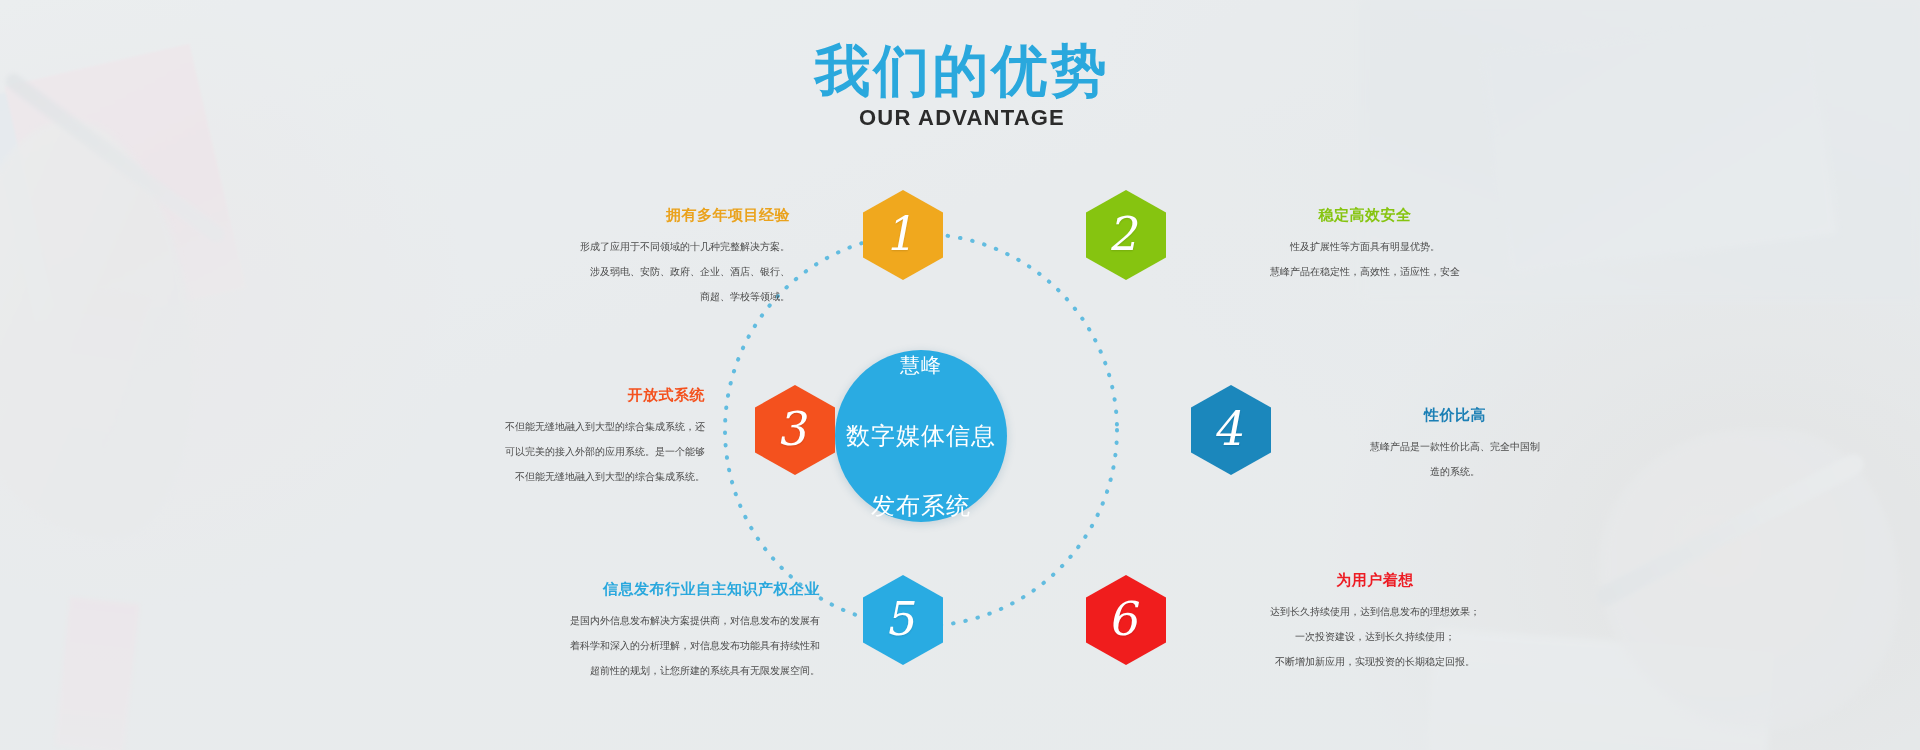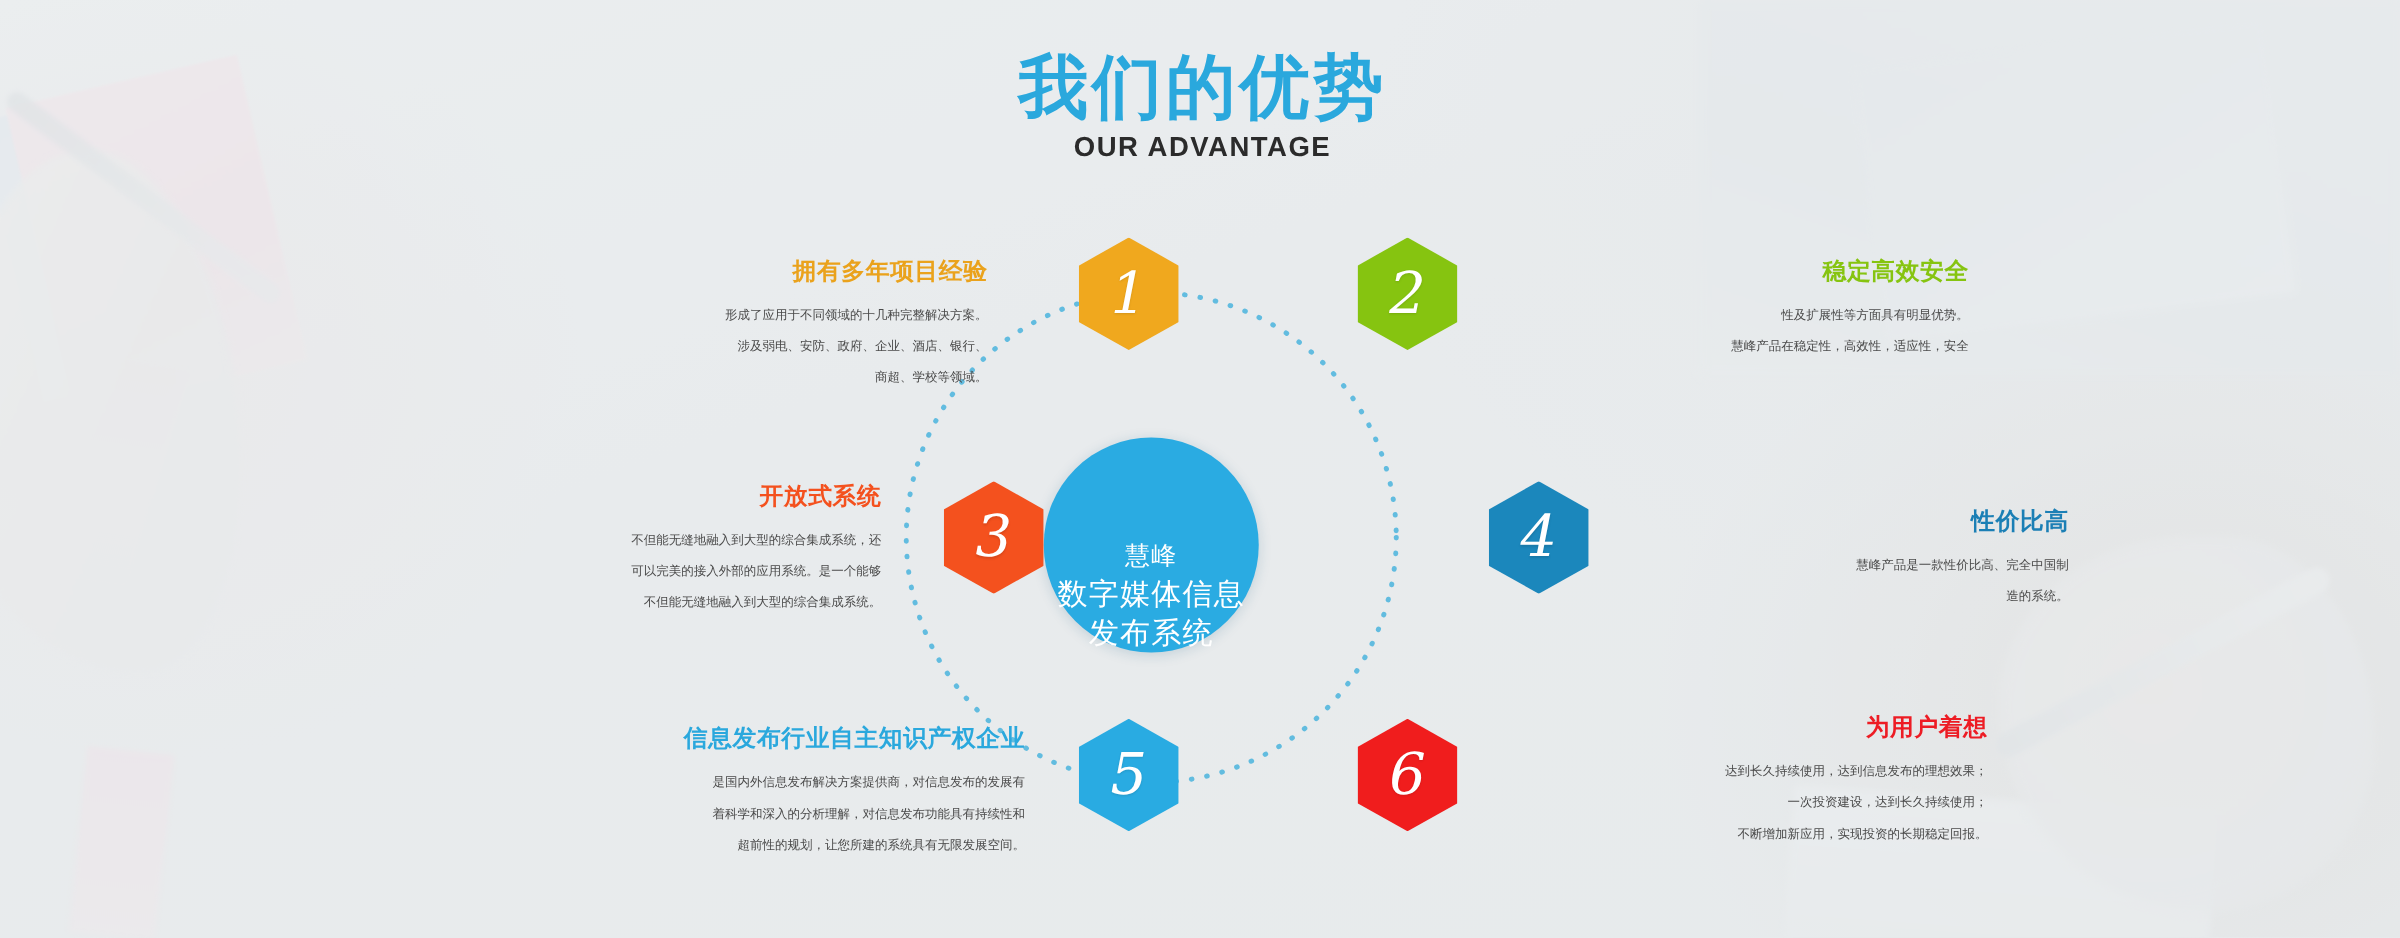--- a/index.html
+++ b/index.html
@@ -186,21 +186,21 @@
     left: 175px;
     top: 160px;
     width: 172px;
     height: 172px;
     border-radius: 50%;
     background: #2aabe2;
     box-shadow: 0 2px 10px rgba(20,90,130,.18);
     display: flex;
     flex-direction: column;
     align-items: center;
-    justify-content: flex-end;
+    justify-content: space-between;
     z-index: 5;
   }
   .center-line {
     color: #ffffff;
     font-size: 24px;
     line-height: 31px;
     font-weight: 400;
     letter-spacing: 1px;
     text-align: center;
     font-family: "DejaVu Sans", "Liberation Sans", sans-serif;
@@ -237,36 +237,36 @@
   .hex-4 { left: 531px; top: 195px; }
   .hex-5 { left: 203px; top: 385px; }
   .hex-6 { left: 426px; top: 385px; }
 
   
   .block {
     position: absolute;
     z-index: 5;
   }
   .block-title {
-    font-size: 19px;
+    font-size: 15px;
     font-weight: 700;
     line-height: 1.35;
     margin-bottom: 9px;
     letter-spacing: .5px;
     font-family: "DejaVu Sans", "Liberation Sans", sans-serif;
   }
   .block-body {
     font-size: 10px;
     line-height: 25px;
     color: #4a4a4a;
     font-family: "DejaVu Sans", "Liberation Sans", sans-serif;
   }
   .block-body div { white-space: nowrap; }
   .align-right { text-align: right; }
-  .align-left  { text-align: right; }
+  .align-left  { text-align: center; }
 
   .b1 { left: 360px;  top: 205px; width: 430px; }
   .b2 { left: 1155px; top: 205px; width: 420px; }
   .b3 { left: 330px;  top: 385px; width: 375px; }
   .b4 { left: 1255px; top: 405px; width: 400px; }
   .b5 { left: 360px;  top: 565px; width: 460px; }
   .b6 { left: 1160px; top: 570px; width: 430px; }
 </style>
 </head>
 <body>

